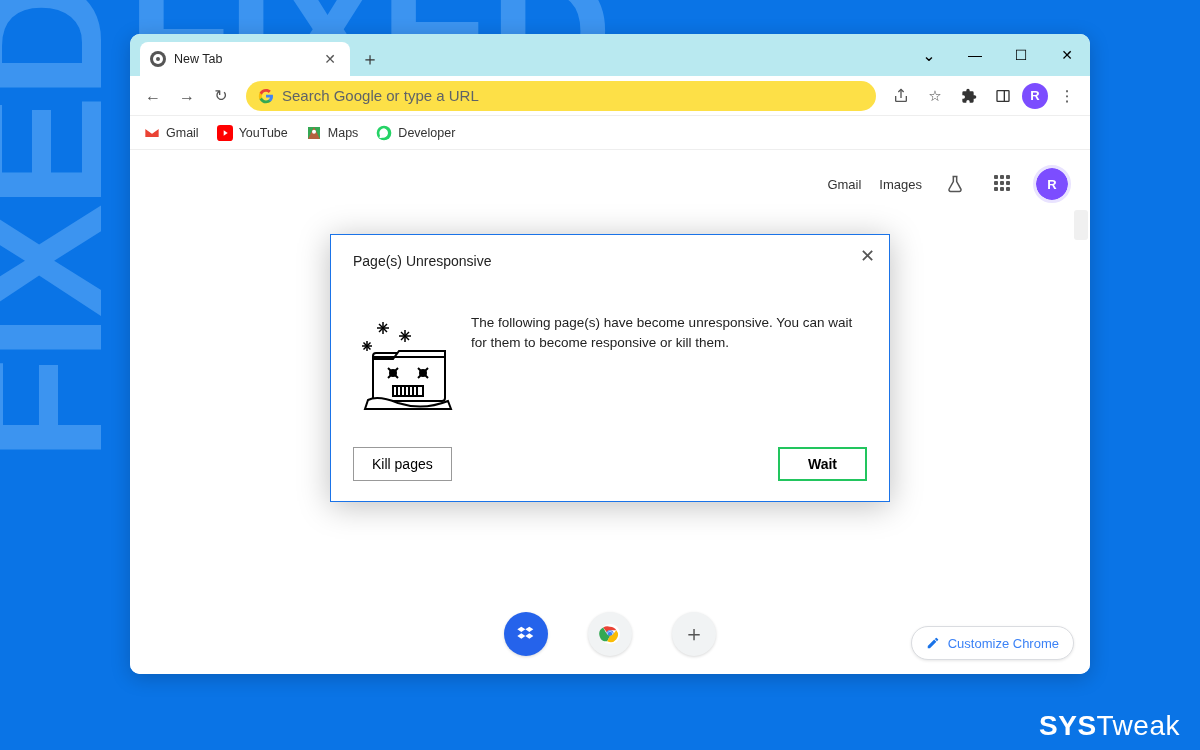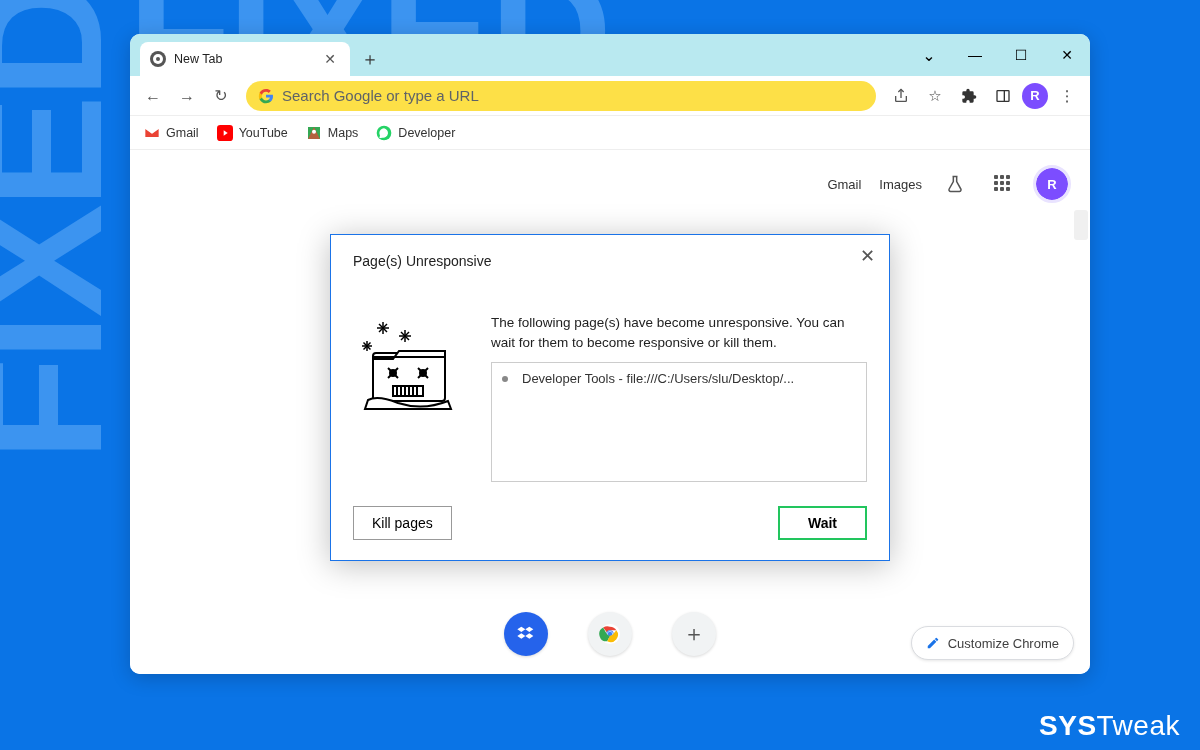--- a/index.html
+++ b/index.html
@@ -41,26 +41,26 @@
   .ntp-iconbtn{width:30px;height:30px;display:flex;align-items:center;justify-content:center;cursor:pointer;color:#555;font-size:18px;}
   .apps-grid{width:18px;height:18px;display:grid;grid-template-columns:repeat(3,4px);grid-template-rows:repeat(3,4px);gap:2px;}
   .apps-grid span{background:#555;border-radius:1px;}
   .ntp-avatar{width:32px;height:32px;border-radius:50%;background:#7c4dff;color:#fff;display:flex;align-items:center;justify-content:center;font-weight:600;outline:3px solid #e9e3ff;}
 
   .shortcuts{position:absolute;bottom:18px;left:50%;transform:translateX(-50%);display:flex;gap:40px;}
   .sc{width:44px;height:44px;border-radius:50%;background:#f1f3f4;display:flex;align-items:center;justify-content:center;box-shadow:0 1px 3px rgba(0,0,0,.15);cursor:pointer;}
   .sc.db{background:#2563eb;}
   .sc .plus{font-size:22px;color:#555;}
 
-  .customize{position:absolute;bottom:14px;right:16px;height:34px;border:1px solid #dadce0;border-radius:17px;background:#fff;display:flex;align-items:center;padding:0 14px;gap:8px;font-size:13px;color:#404040;cursor:pointer;box-shadow:0 1px 3px rgba(0,0,0,.1);text-align:right;}
+  .customize{position:absolute;bottom:14px;right:16px;height:34px;border:1px solid #dadce0;border-radius:17px;background:#fff;display:flex;align-items:center;padding:0 14px;gap:8px;font-size:13px;color:#3b82f6;cursor:pointer;box-shadow:0 1px 3px rgba(0,0,0,.1);text-align:right;}
 
   .dialog{position:absolute;left:50%;top:200px;transform:translateX(-50%);width:560px;border:1px solid #1a73e8;background:#fff;box-shadow:0 4px 30px rgba(0,0,0,.25);padding:18px 22px 20px;}
   .dialog .dlg-close{position:absolute;top:10px;right:14px;font-size:18px;color:#555;cursor:pointer;}
   .dialog h2{font-size:14px;font-weight:400;color:#222;margin-bottom:18px;}
-  .dlg-body{display:flex;gap:28px;margin-top:44px;}
+  .dlg-body{display:flex;gap:8px;margin-top:44px;}
   .dlg-icon{width:110px;height:110px;display:flex;align-items:center;justify-content:center;}
   .dlg-right{flex:1;}
   .dlg-msg{font-size:13.5px;color:#222;line-height:1.45;margin-bottom:10px;}
   .dlg-list{border:1px solid #ccc;height:120px;padding:8px 10px;font-size:13px;color:#333;}
   .dlg-list .row{display:flex;gap:14px;align-items:center;}
   .dlg-list .bullet{width:6px;height:6px;border-radius:50%;background:#888;flex-shrink:0;}
   .dlg-actions{display:flex;justify-content:space-between;margin-top:24px;align-items:center;}
   .dlg-btn{border:1px solid #999;background:#fff;padding:8px 18px;font-size:14px;cursor:pointer;}
   .dlg-btn.primary{border:2px solid #22c55e;font-weight:600;padding:7px 28px;}
 
@@ -279,26 +279,20 @@
                 <line x1="-5" y1="0" x2="5" y2="0"></line>
                 <line x1="0" y1="-5" x2="0" y2="5"></line>
                 <line x1="-3.5" y1="-3.5" x2="3.5" y2="3.5"></line>
                 <line x1="-3.5" y1="3.5" x2="3.5" y2="-3.5"></line>
               </g>
           </g>
         </svg>
       </div>
       <div class="dlg-right">
         <div class="dlg-msg">The following page(s) have become unresponsive. You can wait for them to become responsive or kill them.</div>
-        <div class="dlg-list">
-          <div class="row">
-            <span class="bullet"></span>
-            <span>Developer Tools - file:///C:/Users/slu/Desktop/...</span>
-          </div>
-        </div>
       </div>
     </div>
     <div class="dlg-actions">
       <button class="dlg-btn">Kill pages</button>
       <button class="dlg-btn primary">Wait</button>
     </div>
   </div>
 
 </div>
 

